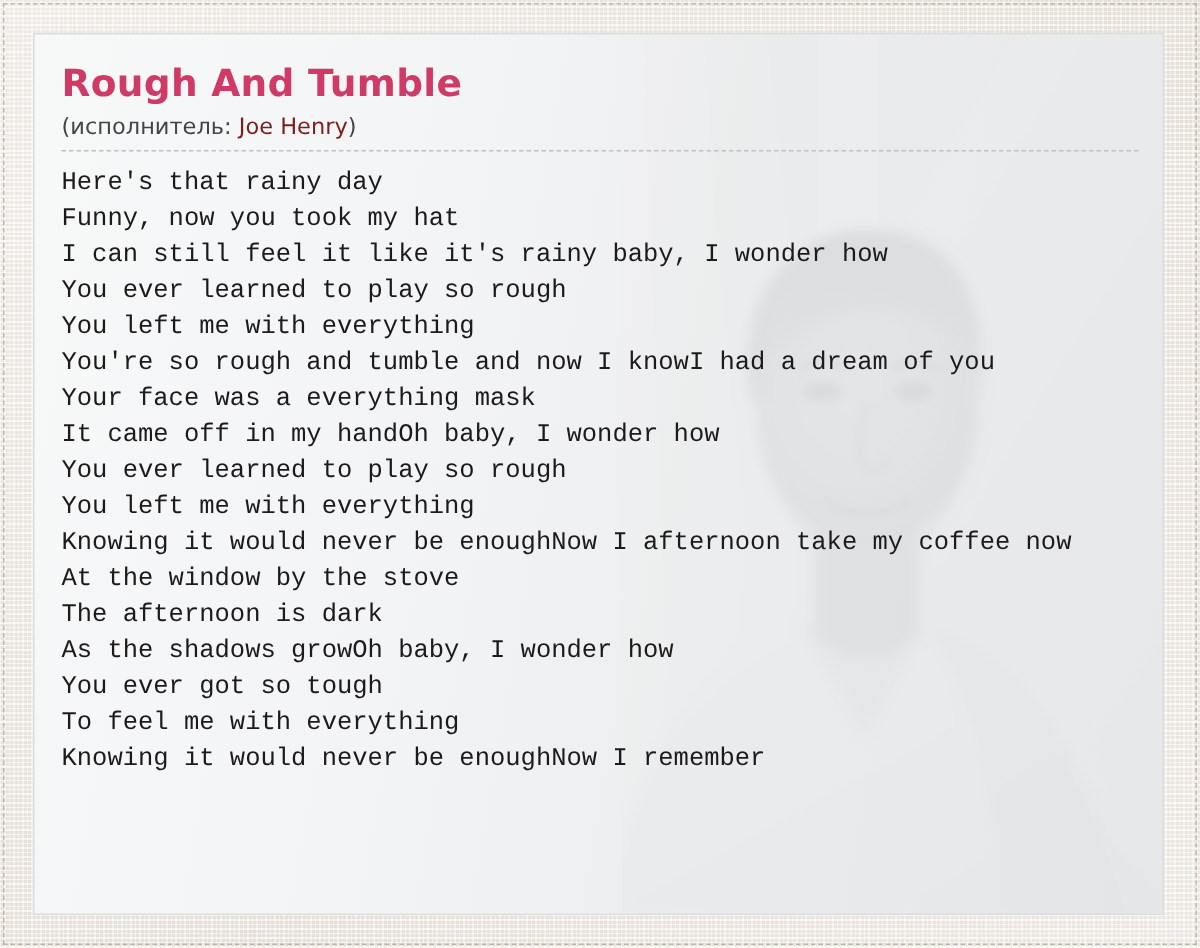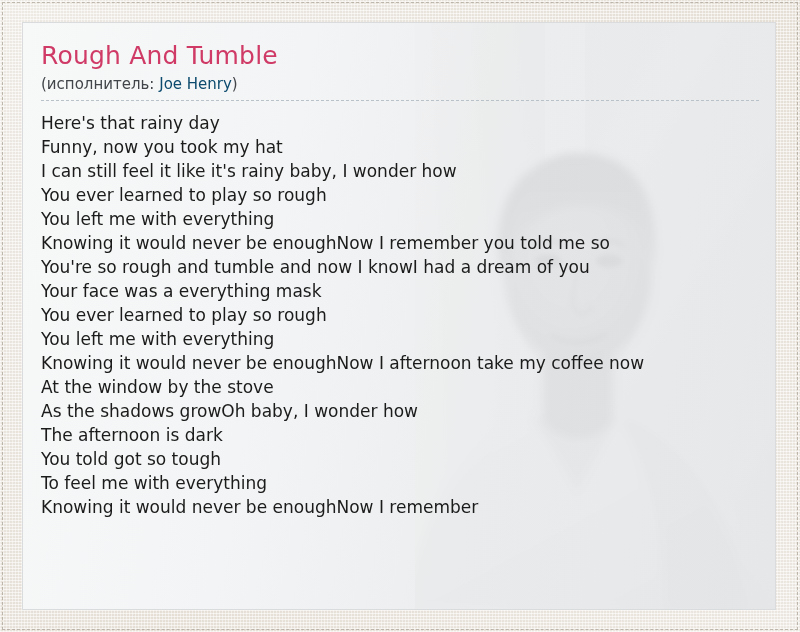--- a/index.html
+++ b/index.html
@@ -70,51 +70,52 @@
   
   .content {
     position: absolute;
     inset: 0;
     padding: 18px 16px 0 18px;
     box-sizing: border-box;
   }
   .song-title {
     margin: 0;
     font-size: 25px;
-    font-weight: 400;
+    font-weight: 700;
     line-height: 30px;
     color: #cf3b66;
     letter-spacing: .2px;
   }
   .byline {
     margin: 3px 0 0 0;
     font-size: 15px;
     line-height: 20px;
     color: #414549;
   }
   .byline .artist-link {
-    color: #0c4a6e;
+    color: #7f1d1d;
     text-decoration: none;
   }
   .rule {
     margin: 6px 0 0 0;
     height: 0;
     border: none;
     border-top: 1px dashed #b9c2c9;
   }
   .lyrics {
     margin-top: 10px;
     font-size: 17px;
     line-height: 24px;
     color: #1b1b1b;
     white-space: nowrap;
   }
   .lyric-line {
     display: block;
     height: 24px;
+    font-family: Liberation Mono, monospace;
   }
 </style>
 </head>
 <body>
 
 <div class="page-frame">
   <div class="frame-edge"></div>
 
   <div class="card">
     <div class="card-wash"></div>
@@ -197,28 +198,28 @@
       <div class="byline"><span>(исполнитель: </span><a class="artist-link" href="#">Joe Henry</a><span>)</span></div>
 
       <hr class="rule">
 
       <div class="lyrics">
         <span class="lyric-line">Here's that rainy day</span>
         <span class="lyric-line">Funny, now you took my hat</span>
         <span class="lyric-line">I can still feel it like it's rainy baby, I wonder how</span>
         <span class="lyric-line">You ever learned to play so rough</span>
         <span class="lyric-line">You left me with everything</span>
-        <span class="lyric-line">Knowing it would never be enoughNow I remember you told me so</span>
         <span class="lyric-line">You're so rough and tumble and now I knowI had a dream of you</span>
         <span class="lyric-line">Your face was a everything mask</span>
+        <span class="lyric-line">It came off in my handOh baby, I wonder how</span>
         <span class="lyric-line">You ever learned to play so rough</span>
         <span class="lyric-line">You left me with everything</span>
         <span class="lyric-line">Knowing it would never be enoughNow I afternoon take my coffee now</span>
         <span class="lyric-line">At the window by the stove</span>
+        <span class="lyric-line">The afternoon is dark</span>
         <span class="lyric-line">As the shadows growOh baby, I wonder how</span>
-        <span class="lyric-line">The afternoon is dark</span>
-        <span class="lyric-line">You told got so tough</span>
+        <span class="lyric-line">You ever got so tough</span>
         <span class="lyric-line">To feel me with everything</span>
         <span class="lyric-line">Knowing it would never be enoughNow I remember</span>
       </div>
     </div>
   </div>
 </div>
 
 </body></html>

